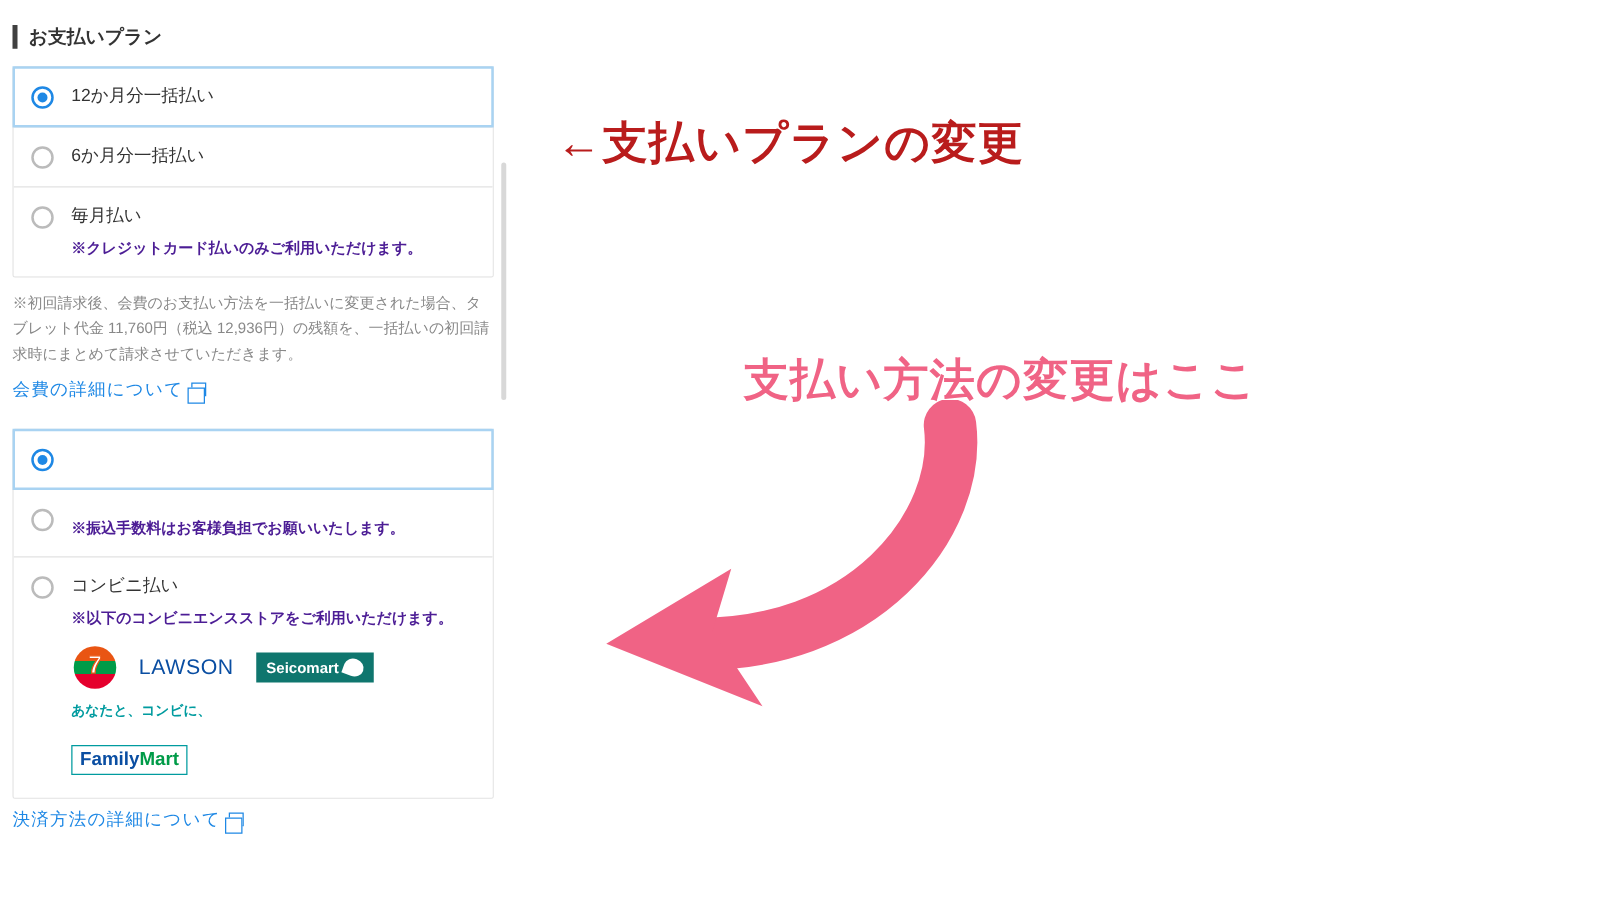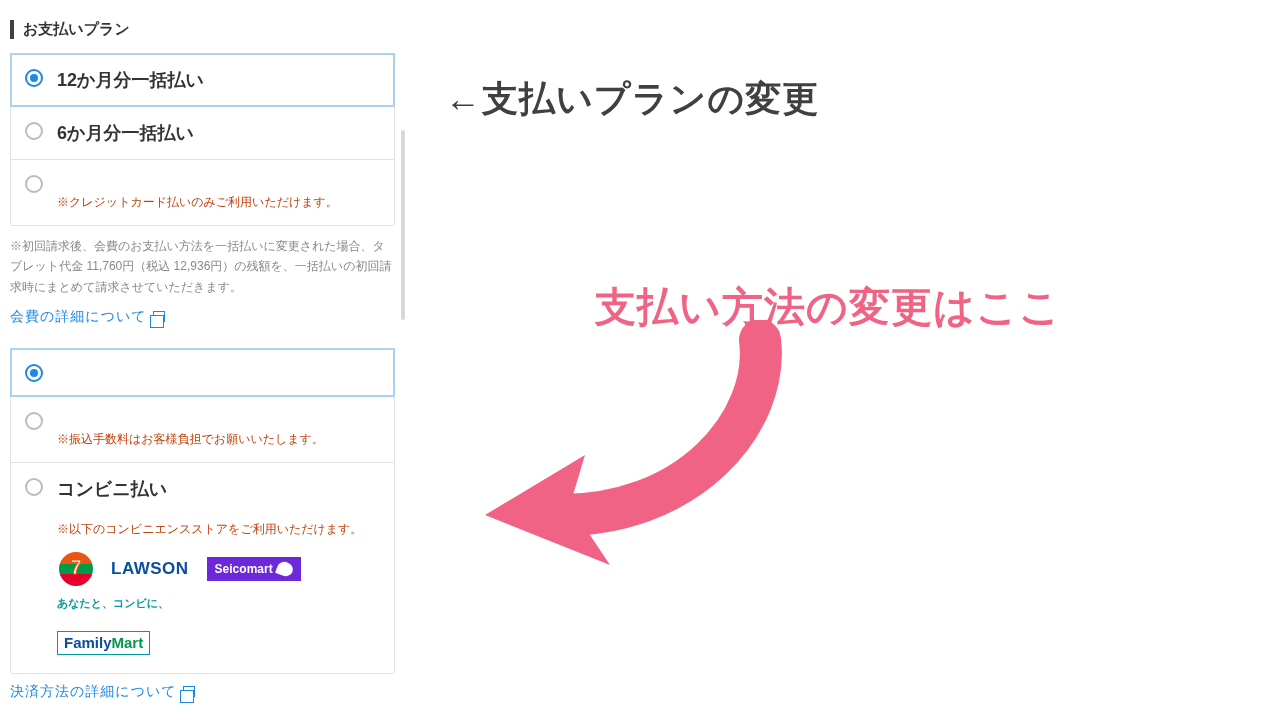--- a/index.html
+++ b/index.html
@@ -71,22 +71,22 @@
       border-color: #1e88e5;
     }
     .option.selected .radio::after{
       content:"";
       position:absolute;
       left:3px; top:3px; width:8px; height:8px;
       border-radius:50%;
       background:#1e88e5;
     }
     .opt-body{ flex:1; }
-    .opt-label{ font-size:18px; color:#333; font-weight:700; }
-    .opt-note{ font-size:12px; color:#c2410c; margin-top:20px; }
+    .opt-label{ font-size:14px; color:#333; font-weight:400; }
+    .opt-note{ font-size:12px; color:#4c1d95; margin-top:8px;font-weight:bold; }
     .footnote{
       font-size:12px;
       color:#888;
       line-height:1.7;
       padding: 4px 2px 2px 0;
     }
     .detail-link{
       text-align:left;
       margin: 8px 0 22px 0;
       font-family: Liberation Serif, serif;
@@ -123,56 +123,56 @@
     .seven::before{
       content:"7";
       position:absolute;
       font-weight:900;
       font-size:20px;
       color:#fff;
       -webkit-text-stroke:1px #e95513;
       top:4px;
     }
     .lawson{
-      color:#0a4ea2; font-weight:700; font-size:17px; letter-spacing:0.5px;
+      color:#0a4ea2; font-weight:400; font-size:17px; letter-spacing:0.5px;
     }
     .seico{
-      background:#6d28d9; color:#fff; font-size:12px; font-weight:600;
+      background:#0f766e; color:#fff; font-size:12px; font-weight:600;
       padding:5px 8px; display:inline-flex;align-items:center;gap:4px;text-align:right;
     }
     .seico-bird{
       width:16px;height:14px;background:#fff;border-radius:50% 50% 50% 0;
       transform:rotate(20deg);
     }
     .fm-wrap{ margin:6px 0 4px 0;}
     .fm-tag{
       color:#009b9f;font-size:11px;font-weight:700;letter-spacing:0;
     }
     .fm-box{
       display:inline-block;border:1.5px solid #009b9f;padding:2px 6px;margin-top:20px;
     }
     .fm-box .f{color:#0a4ea2;font-weight:800;font-size:15px;}
     .fm-box .m{color:#009b48;font-weight:800;font-size:15px;}
 
     
     .anno1{
       position:absolute;
-      left:445px; top:75px;
-      color:#404040;
+      left:445px; top:90px;
+      color:#b91c1c;
       font-weight:800;
       font-size:36px;
       letter-spacing:1px;
       font-family:"Hiragino Maru Gothic ProN","Yu Gothic",sans-serif;
     }
     .anno2{
       position:absolute;
       left:595px; top:280px;
       color:#f06385;
       font-weight:800;
-      font-size:41px;
+      font-size:36px;
       letter-spacing:1px;
       font-family:"Hiragino Maru Gothic ProN","Yu Gothic",sans-serif;
     }
     .arrow-svg{
       position:absolute;
       left:460px; top:320px;
       width:360px;height:260px;
     }
   </style>
 </head>
@@ -192,20 +192,21 @@
     </div>
     <div class="option">
       <span class="radio"></span>
       <div class="opt-body">
         <div class="opt-label">6か月分一括払い</div>
       </div>
     </div>
     <div class="option">
       <span class="radio"></span>
       <div class="opt-body">
+        <div class="opt-label">毎月払い</div>
         <div class="opt-note">※クレジットカード払いのみご利用いただけます。</div>
       </div>
     </div>
   </div>
 
   <p class="footnote">※初回請求後、会費のお支払い方法を一括払いに変更された場合、タブレット代金 11,760円（税込 12,936円）の残額を、一括払いの初回請求時にまとめて請求させていただきます。</p>
 
   <div class="detail-link">
     <a href="#"><span>会費の詳細について</span><span class="ext-icon"></span></a>
   </div>

